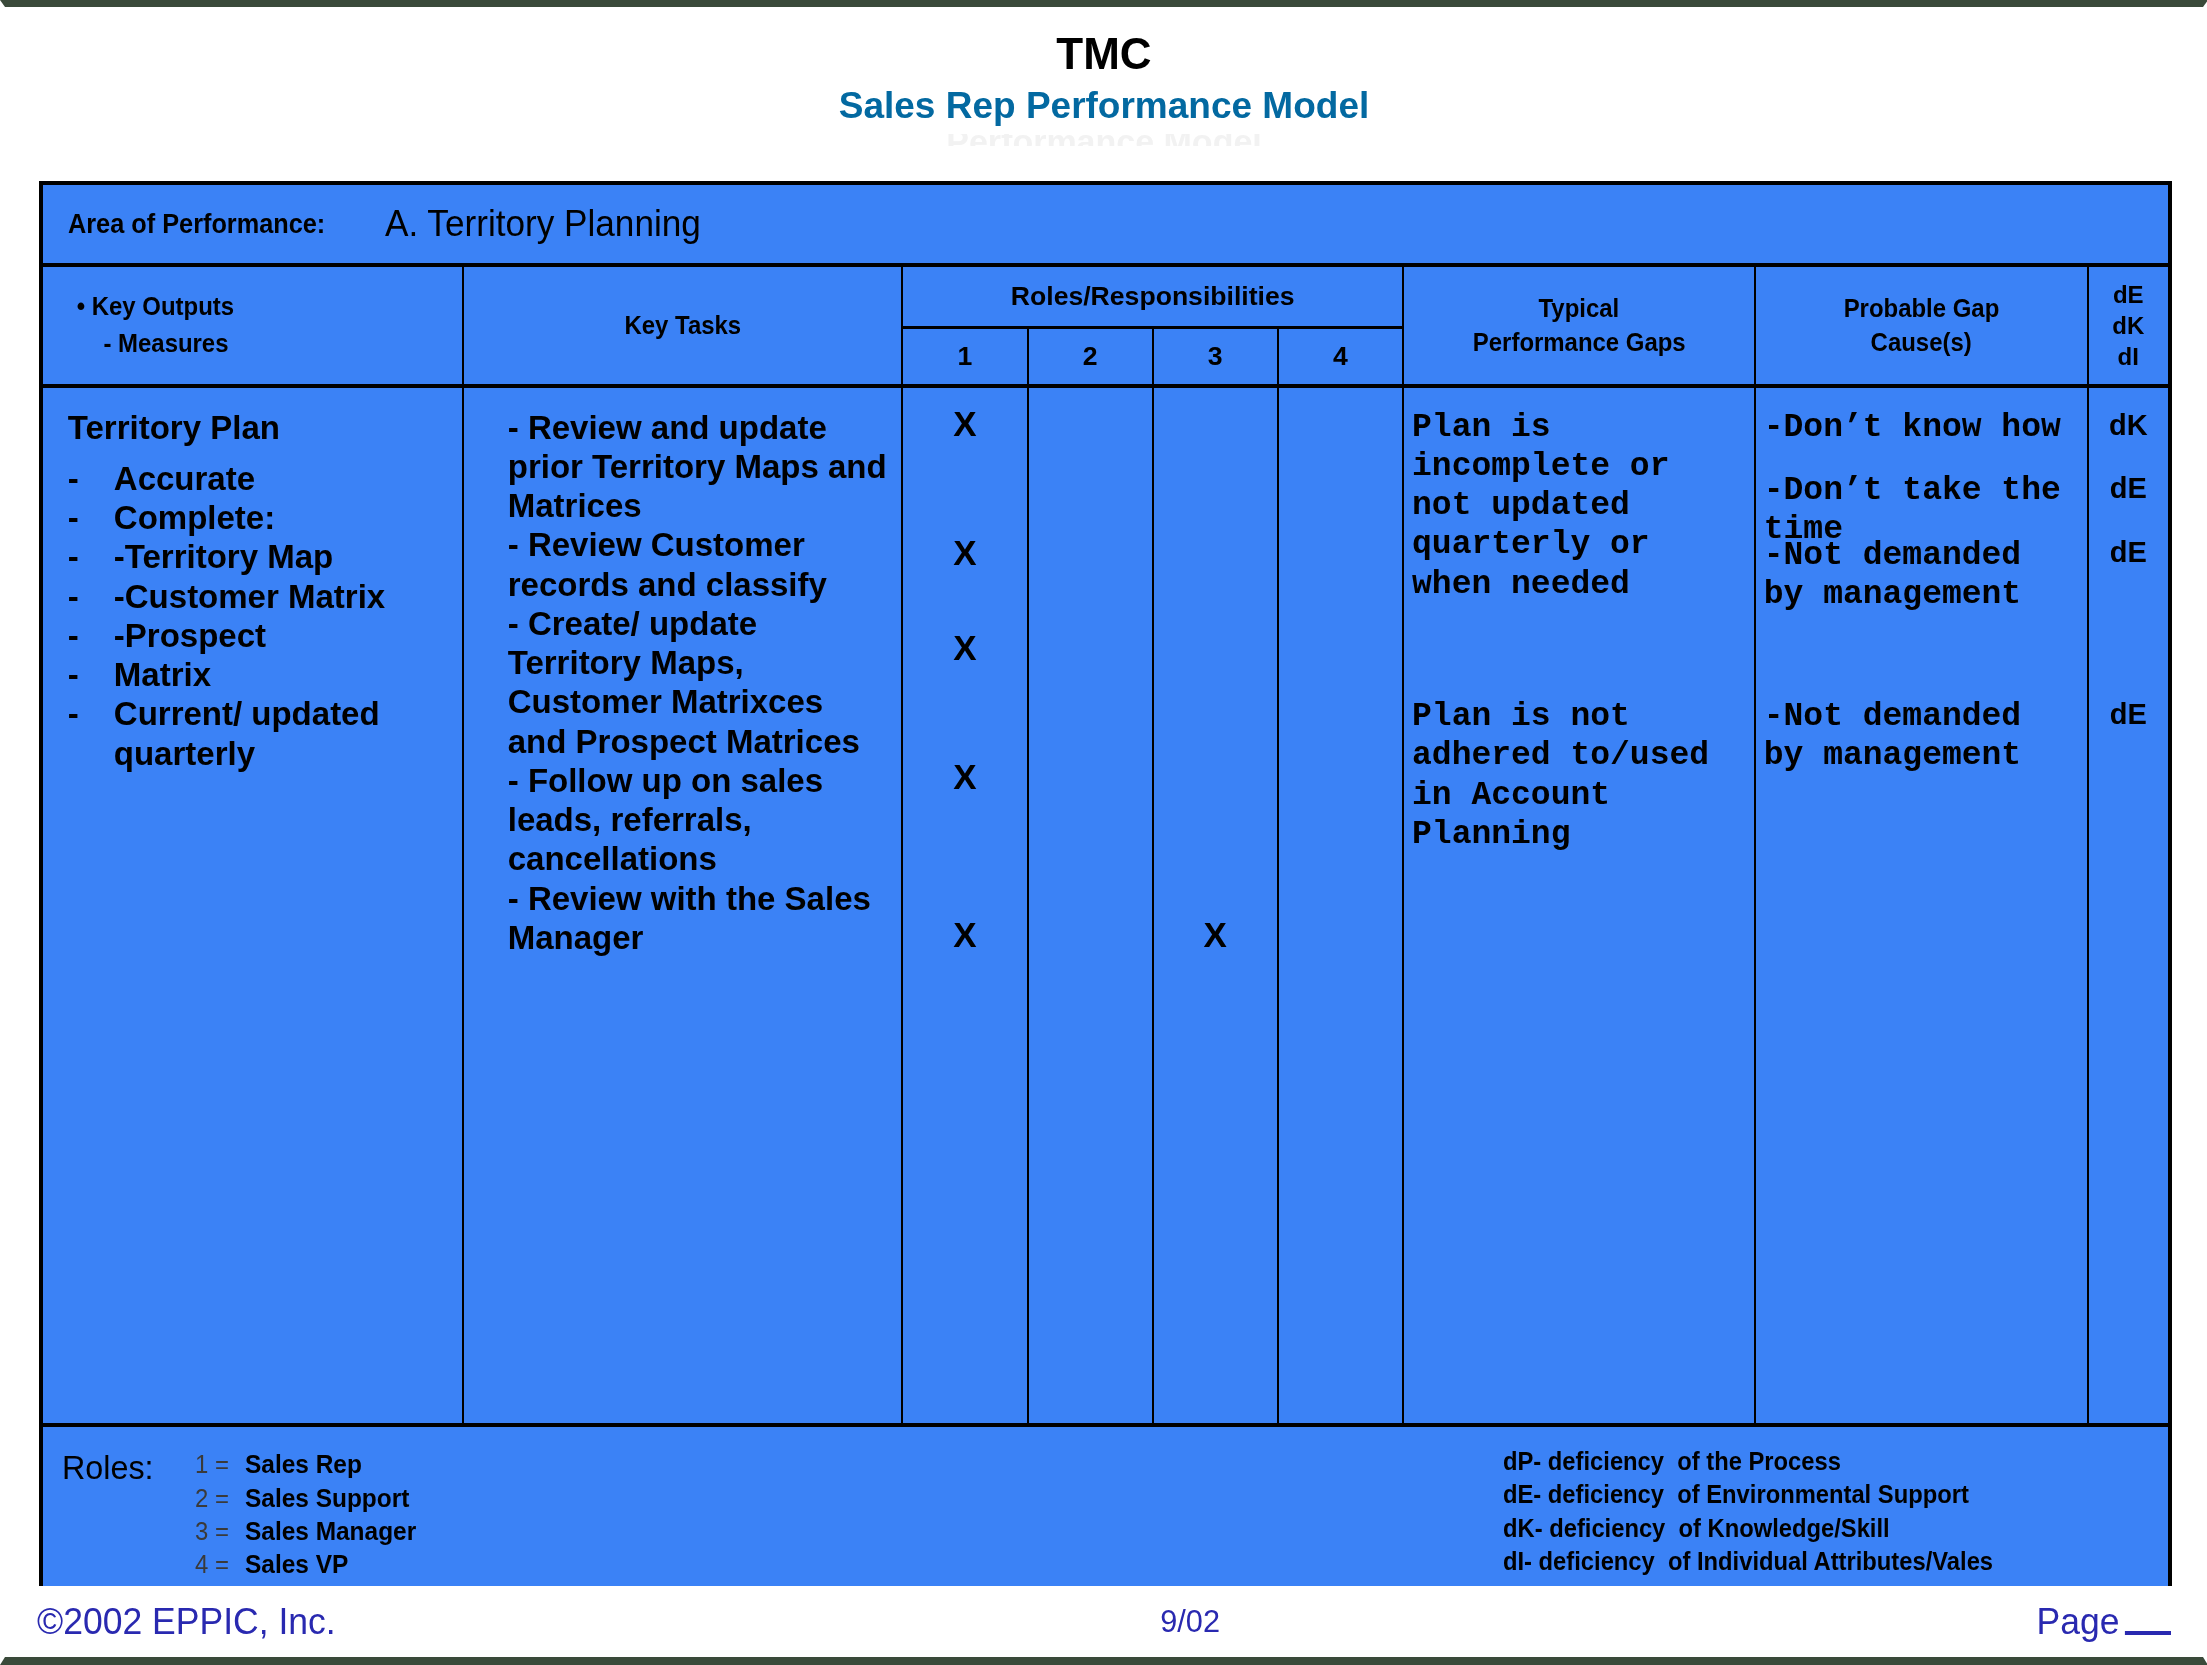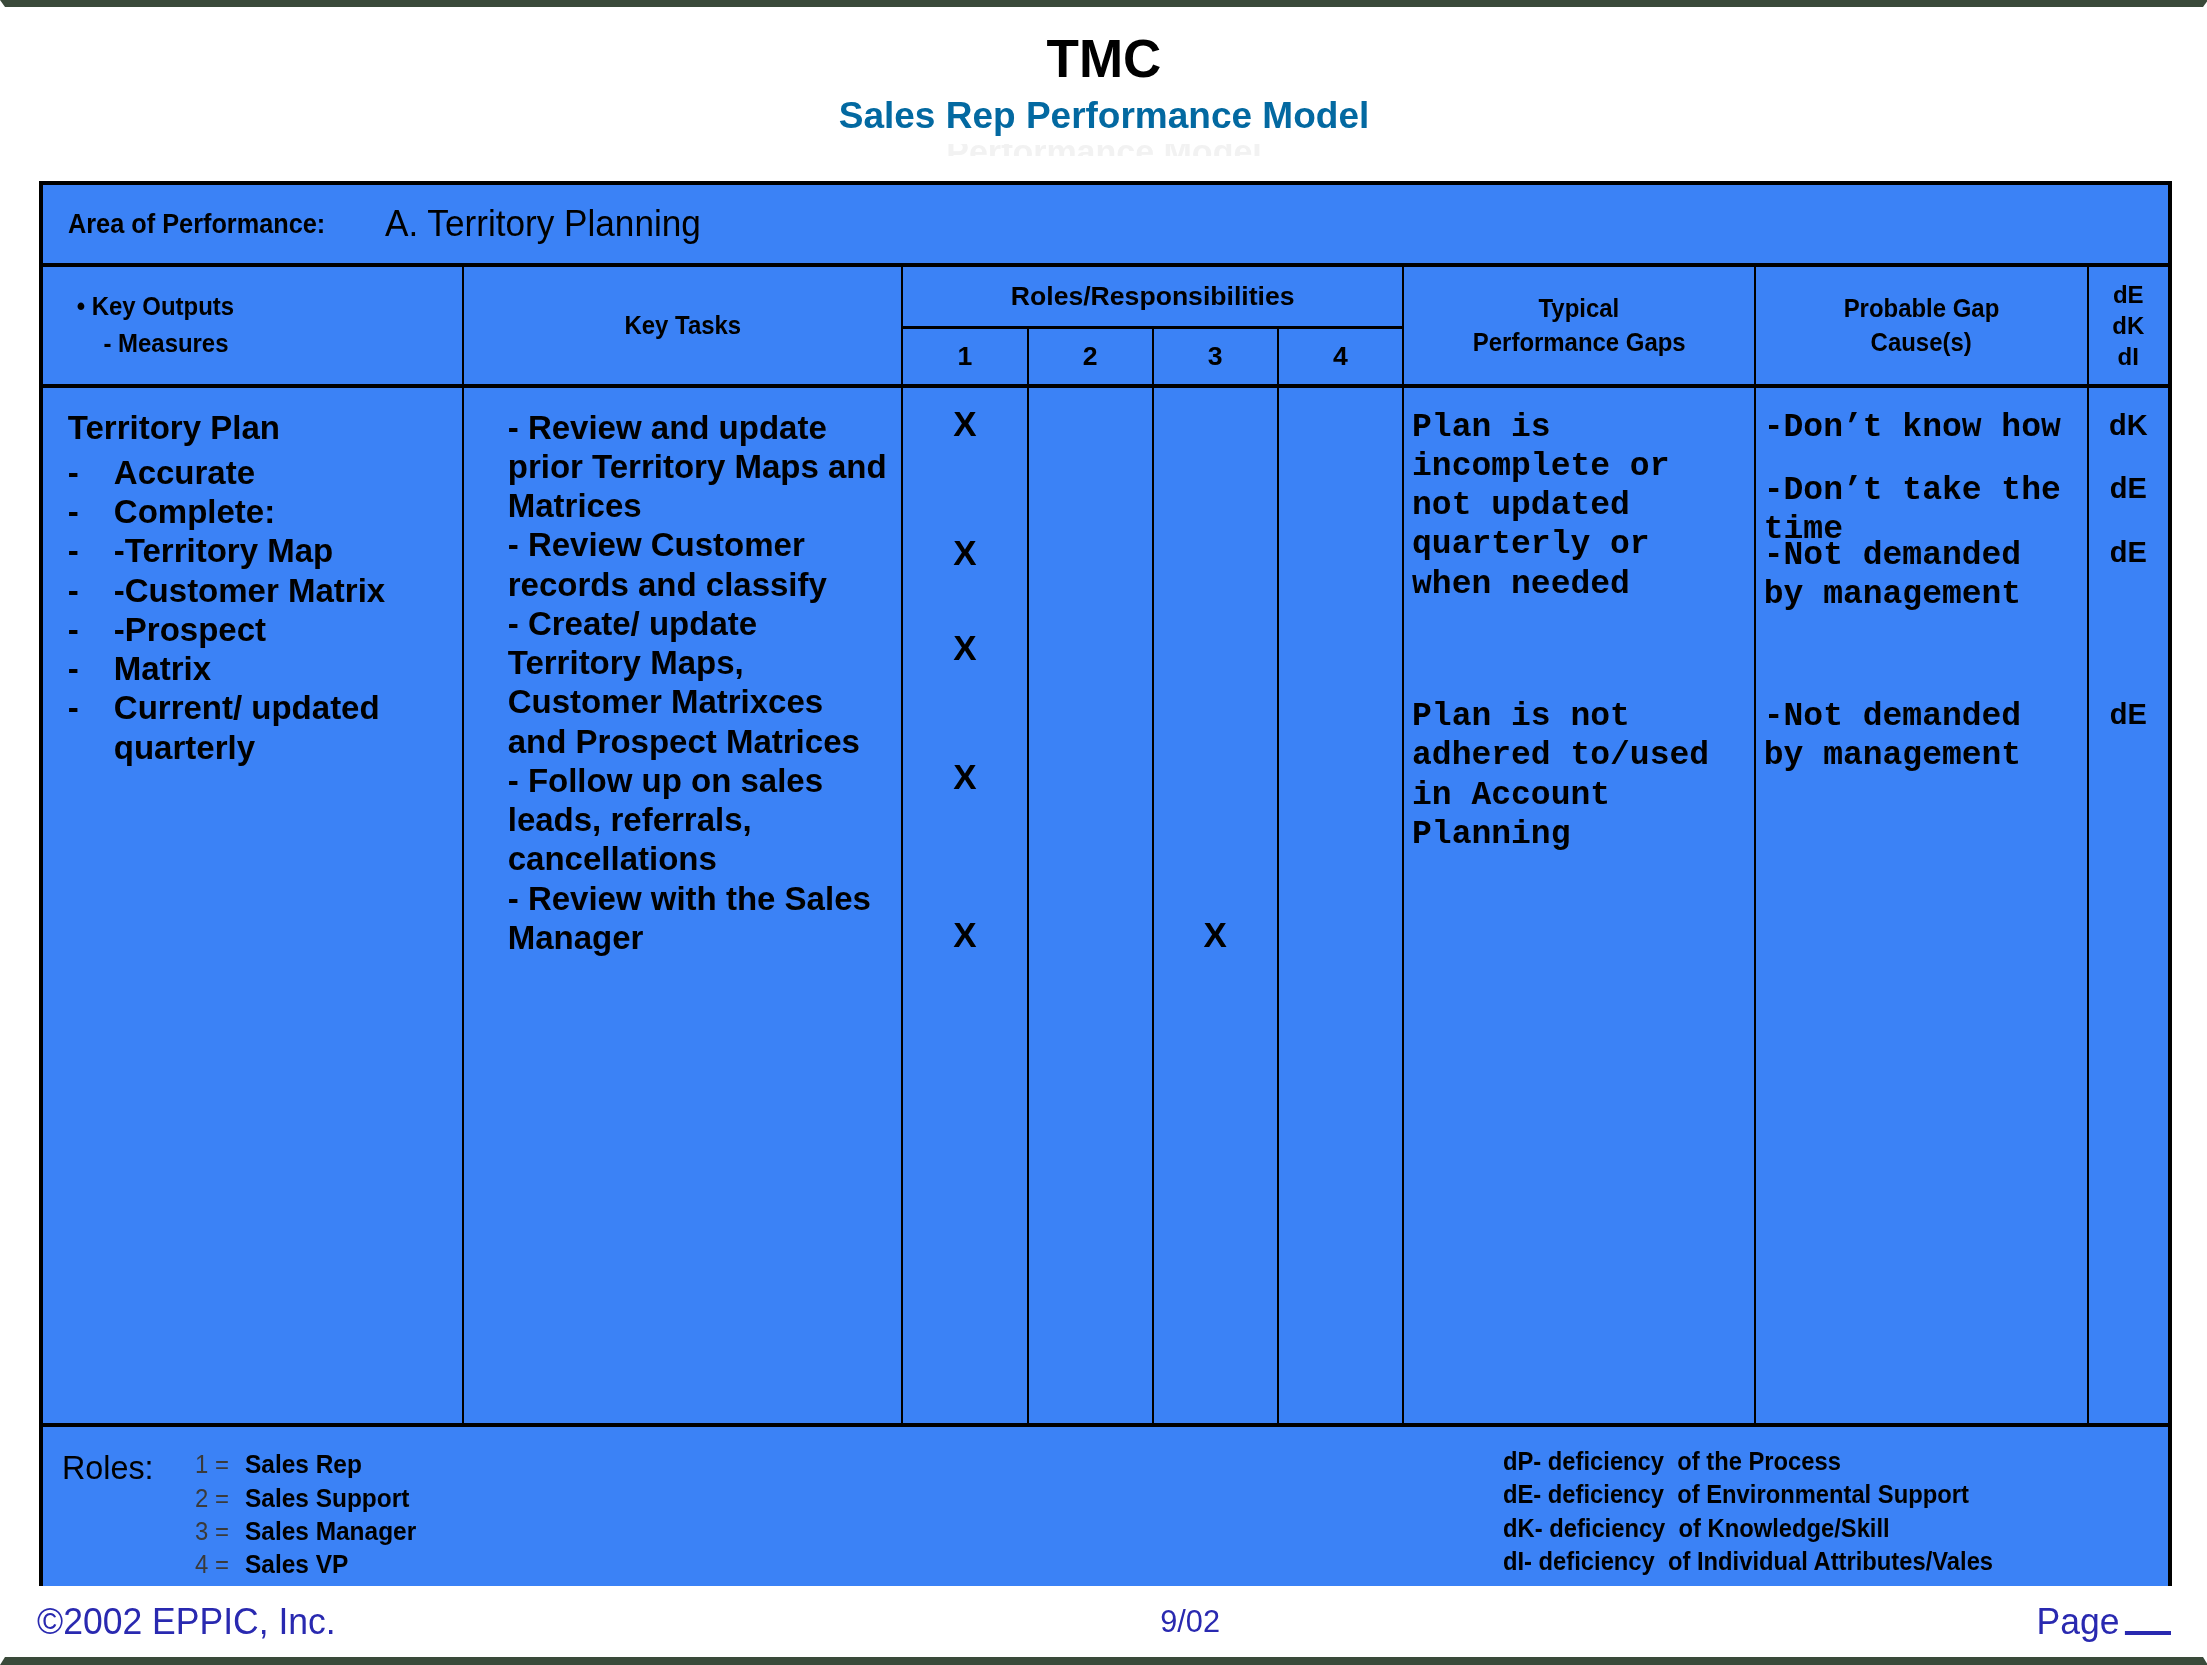--- a/index.html
+++ b/index.html
@@ -22,21 +22,21 @@
     border-bottom: 8.9px solid #3a4a3a;
     overflow: hidden;
   }
 
   
   .title-block {
     text-align: center;
     padding-top: 23px;
   }
   .main-title {
-    font-size: 53px;
+    font-size: 44px;
     font-weight: bold;
     color: #000000;
     letter-spacing: 0px;
     line-height: 1.08;
   }
   .sub-title {
     font-size: 37px;
     font-weight: bold;
     color: #0369a1;
     margin-top: 8.9px;
@@ -181,21 +181,21 @@
     box-sizing: border-box;
     padding: 19.5px 14px 0 19.5px;
     font-size: 33px;
     font-weight: bold;
     color: #000000;
     line-height: 1.19;
     overflow: hidden;
   }
 
   
-  .out-title { margin-bottom: 6px; padding-left: 5.3px; }
+  .out-title { margin-bottom: 12px; padding-left: 5.3px; }
   .out-item {
     display: flex;
     padding-left: 5.3px;
   }
   .out-dash { width: 46px; flex: 0 0 46px; }
   .out-text { flex: 1; }
 
   
   .task-line { white-space: pre-wrap; margin-left: 24px; }
 

